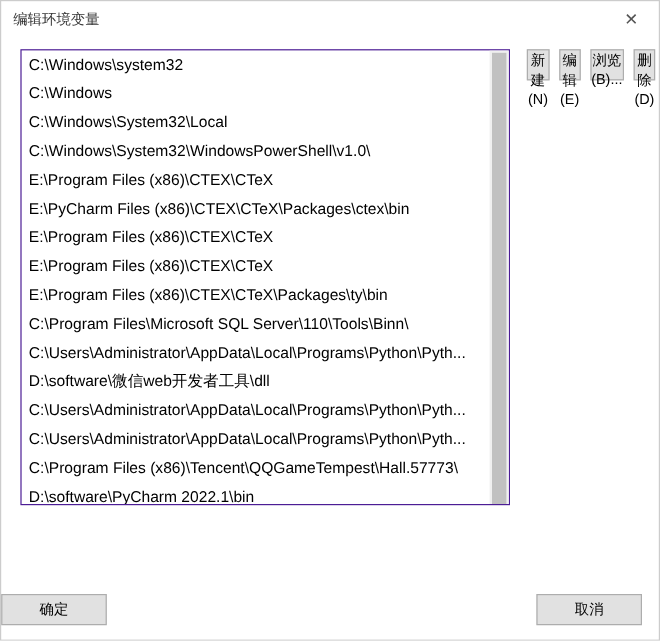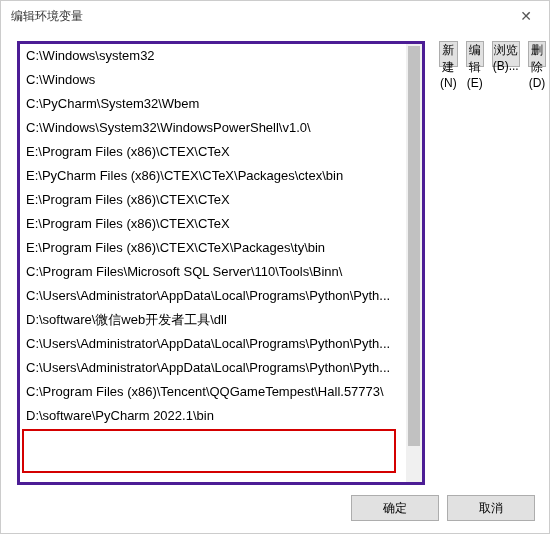--- a/index.html
+++ b/index.html
@@ -41,24 +41,24 @@
     cursor: pointer;
   }
   .content {
     flex: 1;
     display: flex;
     padding: 10px 14px 0 16px;
     gap: 14px;
   }
   .listbox {
     flex: 1;
-    border: 3px solid #4c1d95;
+    border: 1px solid #4c1d95;
     background: #fff;
     position: relative;
-    height: 444px;
+    height: 380px;
     overflow: hidden;
   }
   .list-inner {
     position: absolute;
     top: 0; left: 0; right: 16px; bottom: 0;
     overflow: hidden;
   }
   .scrollbar {
     position: absolute;
     top: 0; right: 0; bottom: 0;
@@ -100,41 +100,41 @@
     background: #e1e1e1;
     font-size: 12px;
     font-family: inherit;
     cursor: pointer;
     padding: 0;
   }
   .spacer-sm { height: 28px; }
   .spacer-md { height: 14px; }
   .footer {
     display: flex;
-    justify-content: flex-end;
+    justify-content: space-between;
     gap: 8px;
     padding: 10px 14px 12px 0;
   }
   .footer .btn { width: 88px; }
 </style>
 </head>
 <body>
 
 <div class="dialog">
   <div class="titlebar">
     <span>编辑环境变量</span>
     <div class="close">✕</div>
   </div>
 
   <div class="content">
     <div class="listbox">
       <div class="list-inner" id="list-inner">
           <div class="item">C:\Windows\system32</div>
           <div class="item">C:\Windows</div>
-          <div class="item">C:\PyCharm\System32\Wbem</div>
+          <div class="item">C:\Windows\System32\Local</div>
           <div class="item">C:\Windows\System32\WindowsPowerShell\v1.0\</div>
           <div class="item">E:\Program Files (x86)\CTEX\CTeX</div>
           <div class="item">E:\PyCharm Files (x86)\CTEX\CTeX\Packages\ctex\bin</div>
           <div class="item">E:\Program Files (x86)\CTEX\CTeX</div>
           <div class="item">E:\Program Files (x86)\CTEX\CTeX</div>
           <div class="item">E:\Program Files (x86)\CTEX\CTeX\Packages\ty\bin</div>
           <div class="item">C:\Program Files\Microsoft SQL Server\110\Tools\Binn\</div>
           <div class="item">C:\Users\Administrator\AppData\Local\Programs\Python\Pyth...</div>
           <div class="item">D:\software\微信web开发者工具\dll</div>
           <div class="item">C:\Users\Administrator\AppData\Local\Programs\Python\Pyth...</div>

